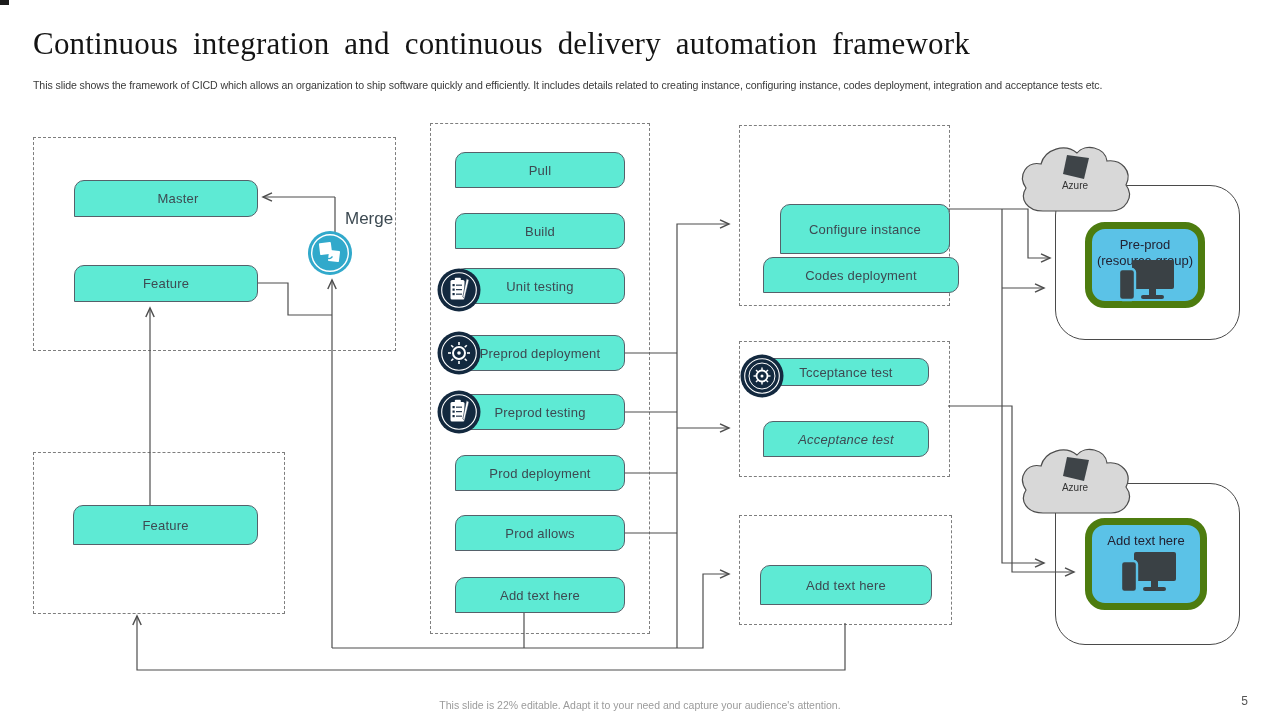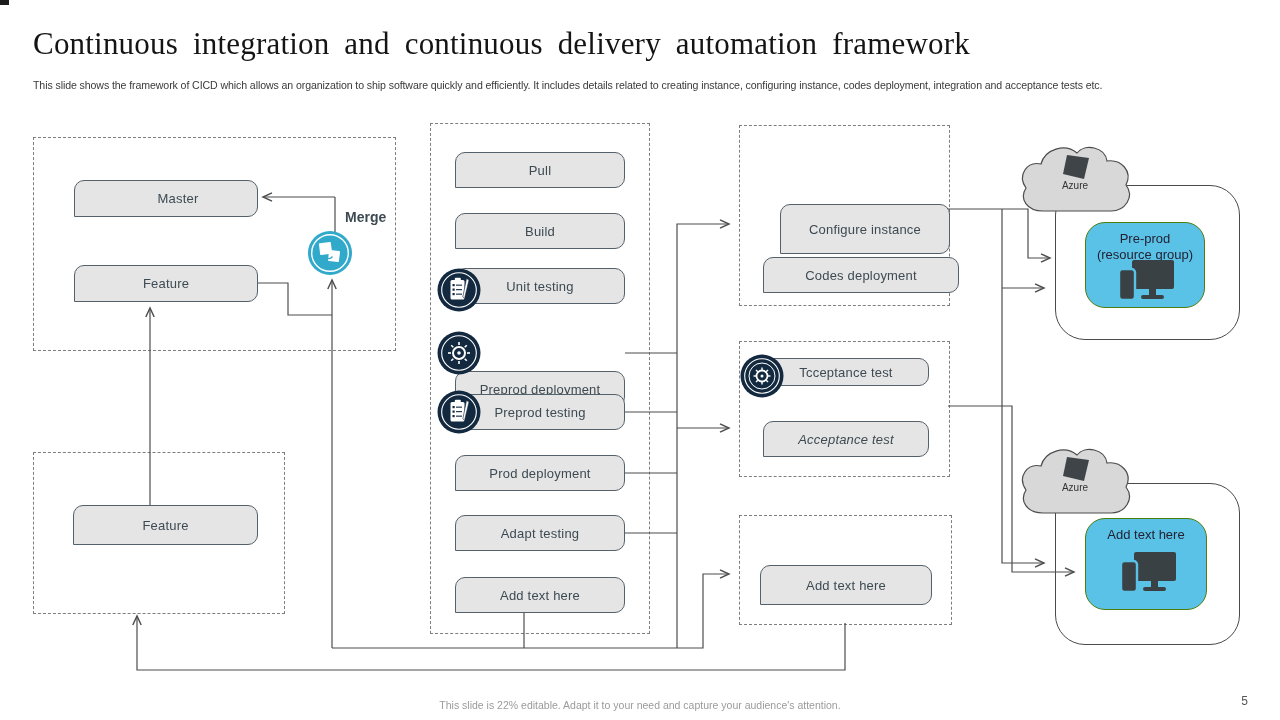--- a/index.html
+++ b/index.html
@@ -3,29 +3,29 @@
 <meta charset="utf-8">
 <style>
   html,body{margin:0;padding:0;background:#fff;}
   #slide{position:relative;width:1280px;height:720px;background:#fff;overflow:hidden;
          font-family:"Liberation Sans",sans-serif;}
   .title{position:absolute;left:33px;top:26px;font-family:"Liberation Serif",serif;
          font-size:31px;color:#141414;word-spacing:7px;letter-spacing:.2px;white-space:nowrap;}
   .subtitle{position:absolute;left:33px;top:79px;font-size:10.6px;color:#3a3a3a;
             letter-spacing:-0.1px;white-space:nowrap;}
   .dashed{position:absolute;border:1px dashed #7e7e7e;z-index:1;}
-  .node{position:absolute;box-sizing:border-box;background:#e5e5e5;border:1px solid #55616a;
+  .node{position:absolute;box-sizing:border-box;background:#5eead4;border:1px solid #55616a;
         border-radius:10px 10px 10px 0;display:flex;align-items:center;justify-content:center;
         font-size:13px;color:#3d4a52;z-index:5;letter-spacing:.2px;}
   .bignode{position:absolute;box-sizing:border-box;background:#fff;border:1px solid #4a4a4a;
         border-radius:30px;z-index:1;}
-  .bluebox{position:absolute;box-sizing:border-box;background:#5BC2E7;border:1px solid #4d7c0f;
+  .bluebox{position:absolute;box-sizing:border-box;background:#5BC2E7;border:7px solid #4d7c0f;
         border-radius:20px;z-index:2;text-align:center;color:#223;font-size:13px;}
   .bluebox .bb-text{margin-top:8px;line-height:16px;}
-  .lbl{position:absolute;font-size:14px;color:#3d4a52;z-index:5;font-weight:bold;}
+  .lbl{position:absolute;font-size:17px;color:#3d4a52;z-index:5;}
   .cloudlbl{position:absolute;width:90px;text-align:center;font-size:10px;color:#333;z-index:7;}
   svg.conn{position:absolute;left:0;top:0;z-index:3;}
   svg.icn{position:absolute;z-index:6;}
   svg.cld{position:absolute;z-index:6;}
   .footer{position:absolute;left:0;right:0;top:699px;text-align:center;font-size:10.5px;color:#9b9b9b;}
   .pagenum{position:absolute;right:32px;top:694px;font-size:12px;color:#555;}
   .corner{position:absolute;left:0;top:0;width:9px;height:5px;background:#1c1c1c;}
 </style>
 </head>
 <body>
@@ -82,24 +82,24 @@
     <rect x="12.5" y="12.5" width="12" height="12" rx="1" fill="#fff" transform="rotate(-7 18.5 18.5)"></rect>
     <rect x="21.5" y="20.5" width="11" height="11" rx="1" fill="#fff" transform="rotate(7 27 26)"></rect>
     <path d="M19,27 q3,3.5 6.5,-0.5" fill="none" stroke="#31A9CB" stroke-width="1.3"></path>
   </svg>
 
   <div class="node" style="left:73px;top:505px;width:185px;height:40px;">Feature</div>
 
   <div class="node" style="left:455px;top:152px;width:170px;height:36px;">Pull</div>
   <div class="node" style="left:455px;top:213px;width:170px;height:36px;">Build</div>
   <div class="node" style="left:455px;top:268px;width:170px;height:36px;">Unit testing</div>
-  <div class="node" style="left:455px;top:335px;width:170px;height:36px;margin-top:36px;">Preprod deployment</div>
+  <div class="node" style="left:455px;top:335px;width:170px;height:36px;">Preprod deployment</div>
   <div class="node" style="left:455px;top:394px;width:170px;height:36px;">Preprod testing</div>
   <div class="node" style="left:455px;top:455px;width:170px;height:36px;">Prod deployment</div>
-  <div class="node" style="left:455px;top:515px;width:170px;height:36px;">Adapt testing</div>
+  <div class="node" style="left:455px;top:515px;width:170px;height:36px;">Prod allows</div>
   <div class="node" style="left:455px;top:577px;width:170px;height:36px;">Add text here</div>
 
   <svg class="icn" style="left:437px;top:268px;" width="44" height="44" viewBox="0 0 44 44">
     <circle cx="22" cy="22" r="21.5" fill="#13293F"></circle>
     <circle cx="22" cy="22" r="17.3" fill="none" stroke="#fff" stroke-width="1.1"></circle>
     <rect x="17.8" y="9.8" width="6" height="4" rx="1" fill="#fff"></rect>
     <rect x="13.5" y="12" width="14" height="19.5" rx="1.5" fill="#fff"></rect>
     <rect x="15.5" y="16" width="2.2" height="2.2" fill="#13293F"></rect>
       <rect x="19" y="16.6" width="6" height="1.1" fill="#13293F"></rect>
     <rect x="15.5" y="20.5" width="2.2" height="2.2" fill="#13293F"></rect>

